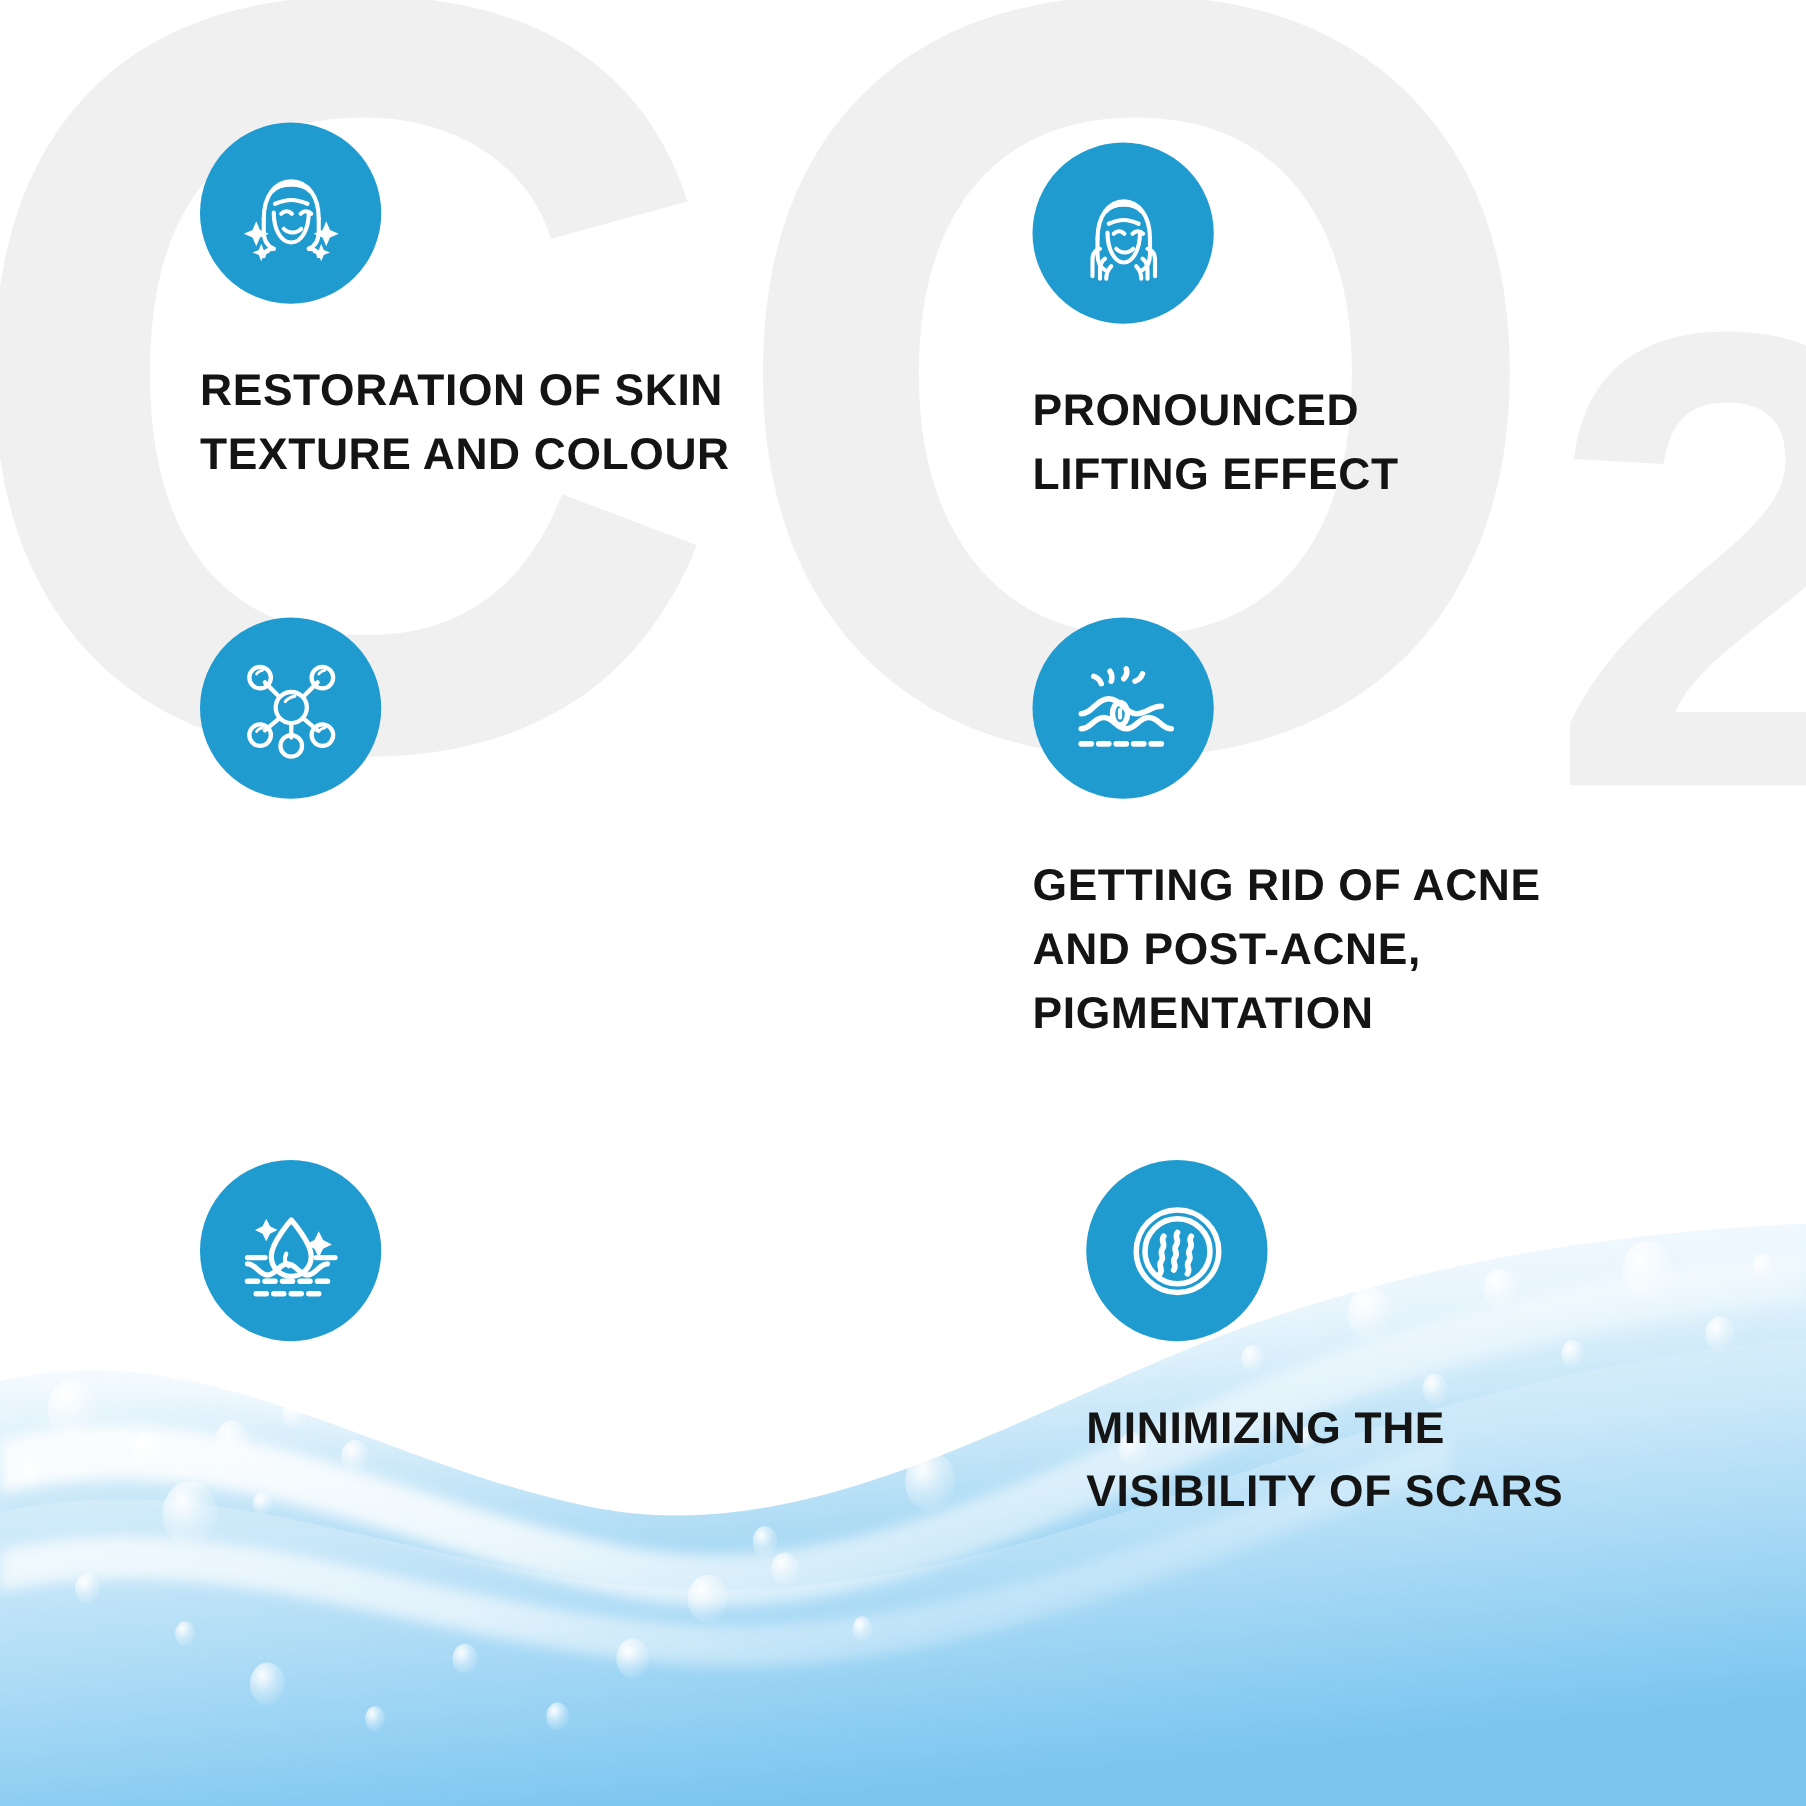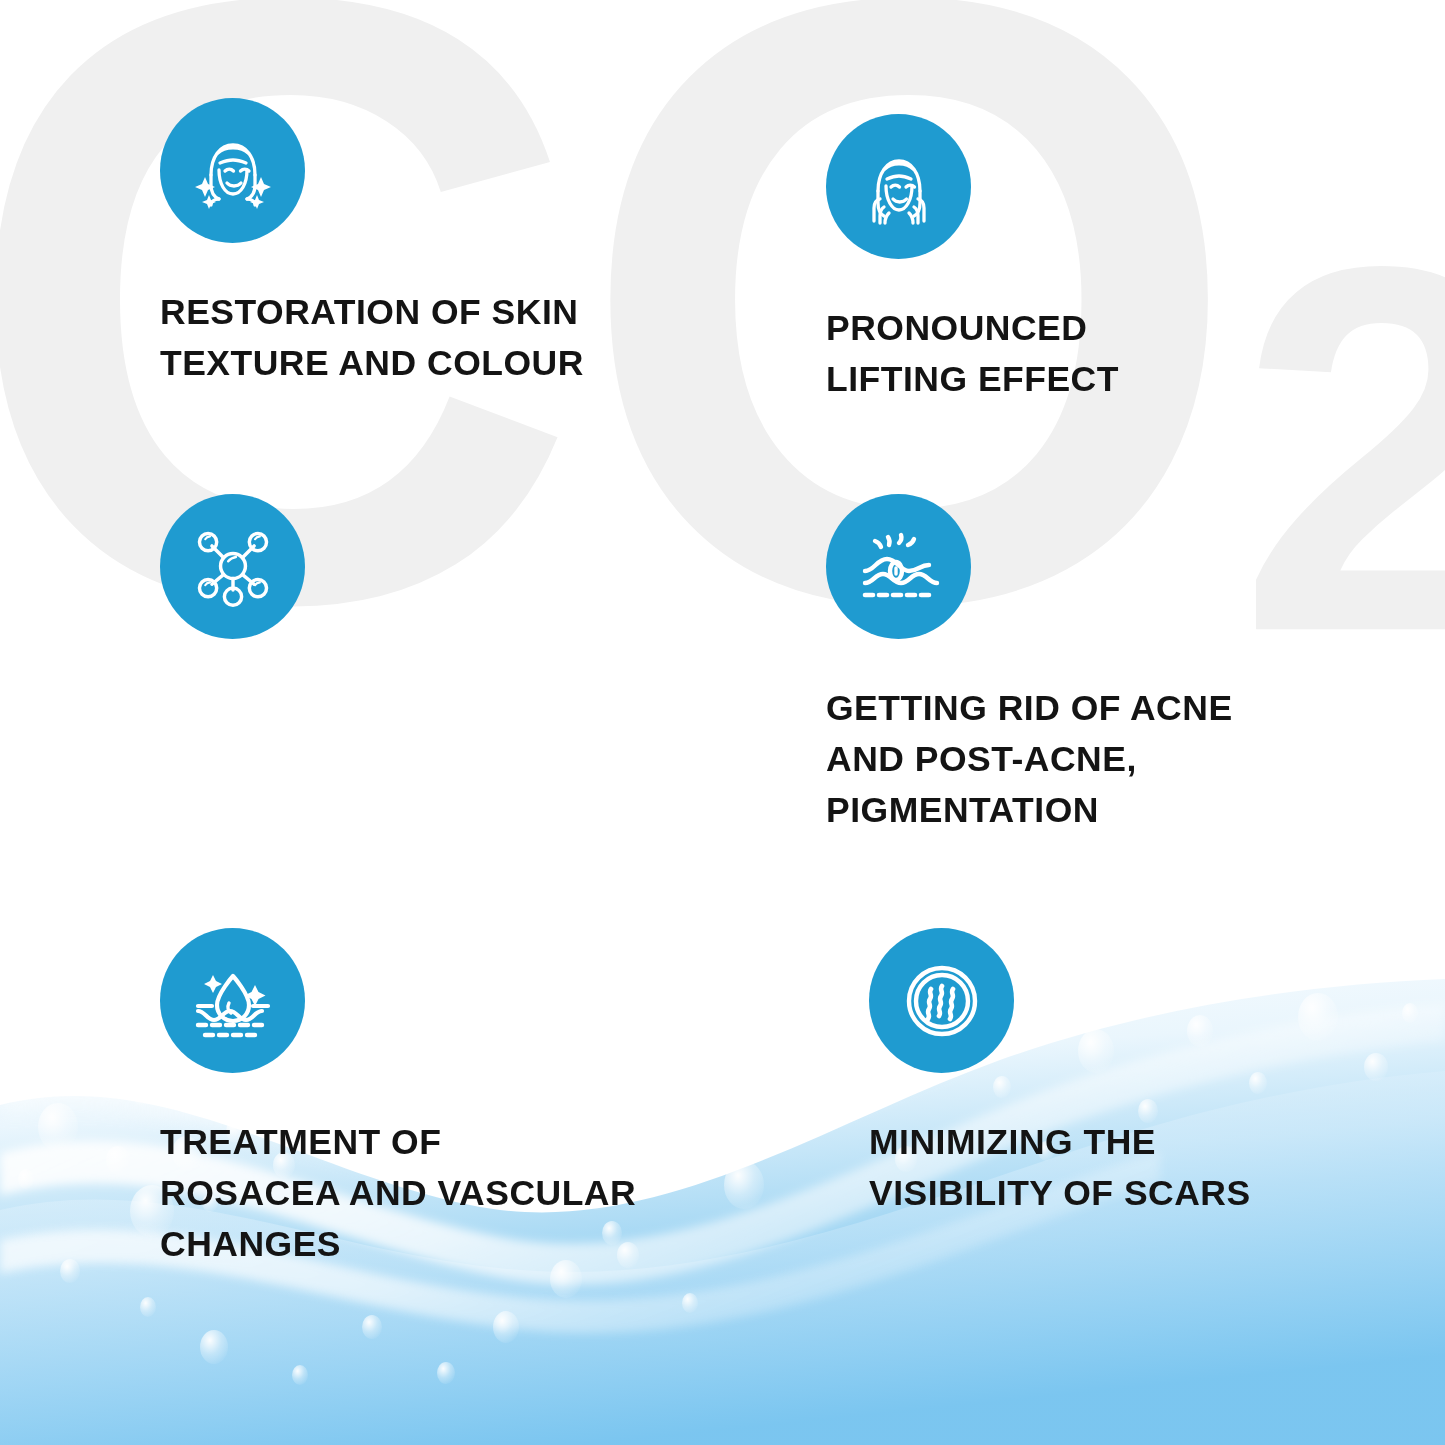--- a/index.html
+++ b/index.html
@@ -273,23 +273,20 @@
             <path d="M13 53h14M68 53h15"></path>
             <path d="M13 72h8M27 72h8M41 72h8M55 72h8M69 72h8" stroke-width="4.4"></path>
             <path d="M20 82h8M34 82h8M48 82h8M62 82h8" stroke-width="4.4"></path>
           </g>
           <g fill="#ffffff">
             <path d="M28 22 l3 6 6 3 -6 3 -3 6 -3-6 -6-3 6-3 z"></path>
             <path d="M70 32 l3.5 7 7 3.5 -7 3.5 -3.5 7 -3.5-7 -7-3.5 7-3.5 z"></path>
           </g>
         </svg>
       </div>
-      <div class="label">TREATMENT OF
-ROSACEA AND VASCULAR
-CHANGES</div>
     </div>
 
     <div class="item c6">
       <div class="circle">
         <svg width="96" height="96" viewBox="0 0 96 96">
           <g fill="none" stroke="#ffffff" stroke-linecap="round" stroke-linejoin="round">
             <circle cx="48" cy="48" r="33" stroke-width="4.4"></circle>
             <circle cx="48" cy="48" r="26" stroke-width="4.4"></circle>
             <path d="M37 36c-3 4 2 6-1 10s2 6-1 10 2 6-1 10" stroke-width="4.6"></path>
             <path d="M48 33c-3 4 2 6-1 10s2 6-1 10 2 6-1 10" stroke-width="4.6"></path>

